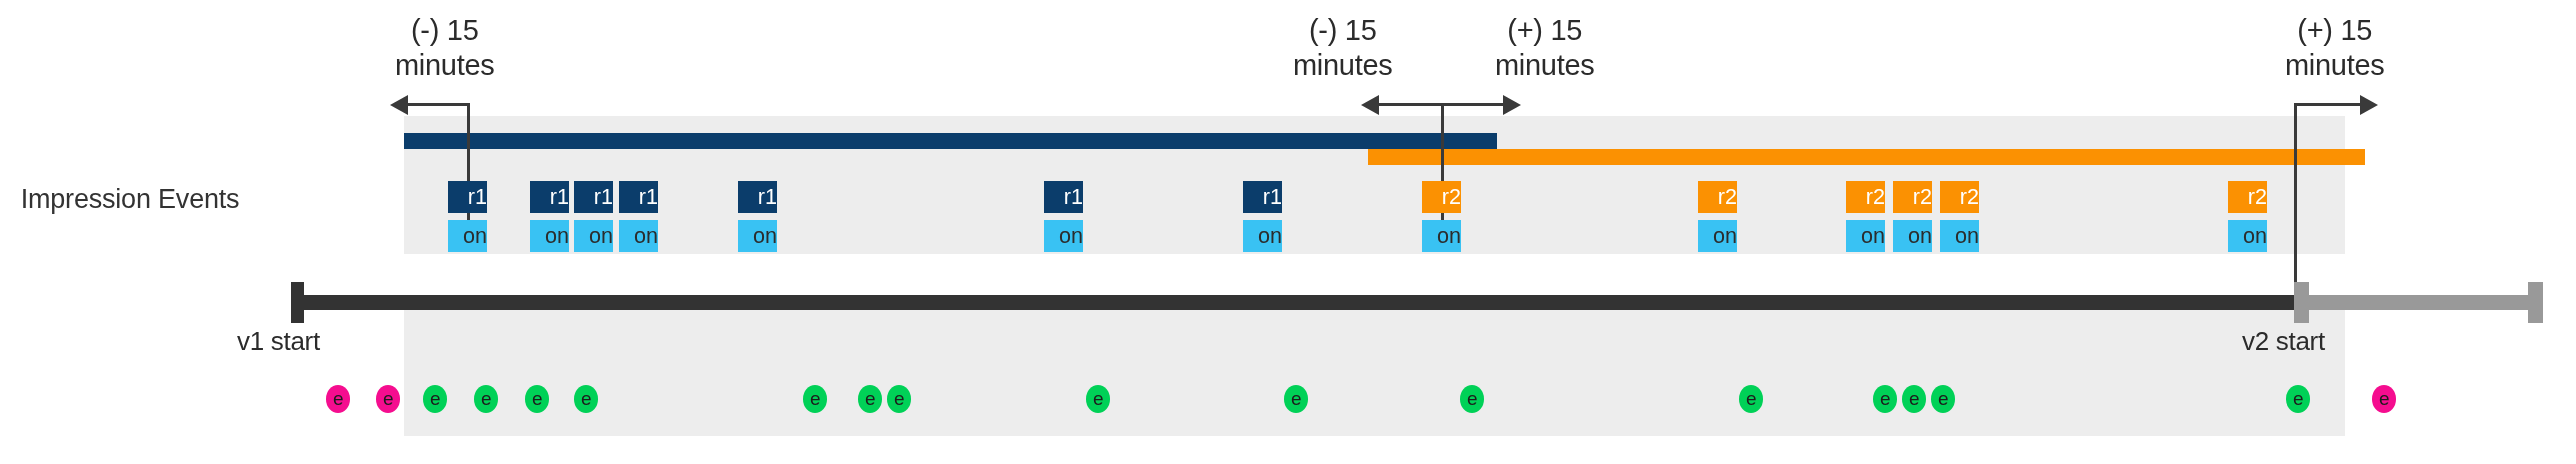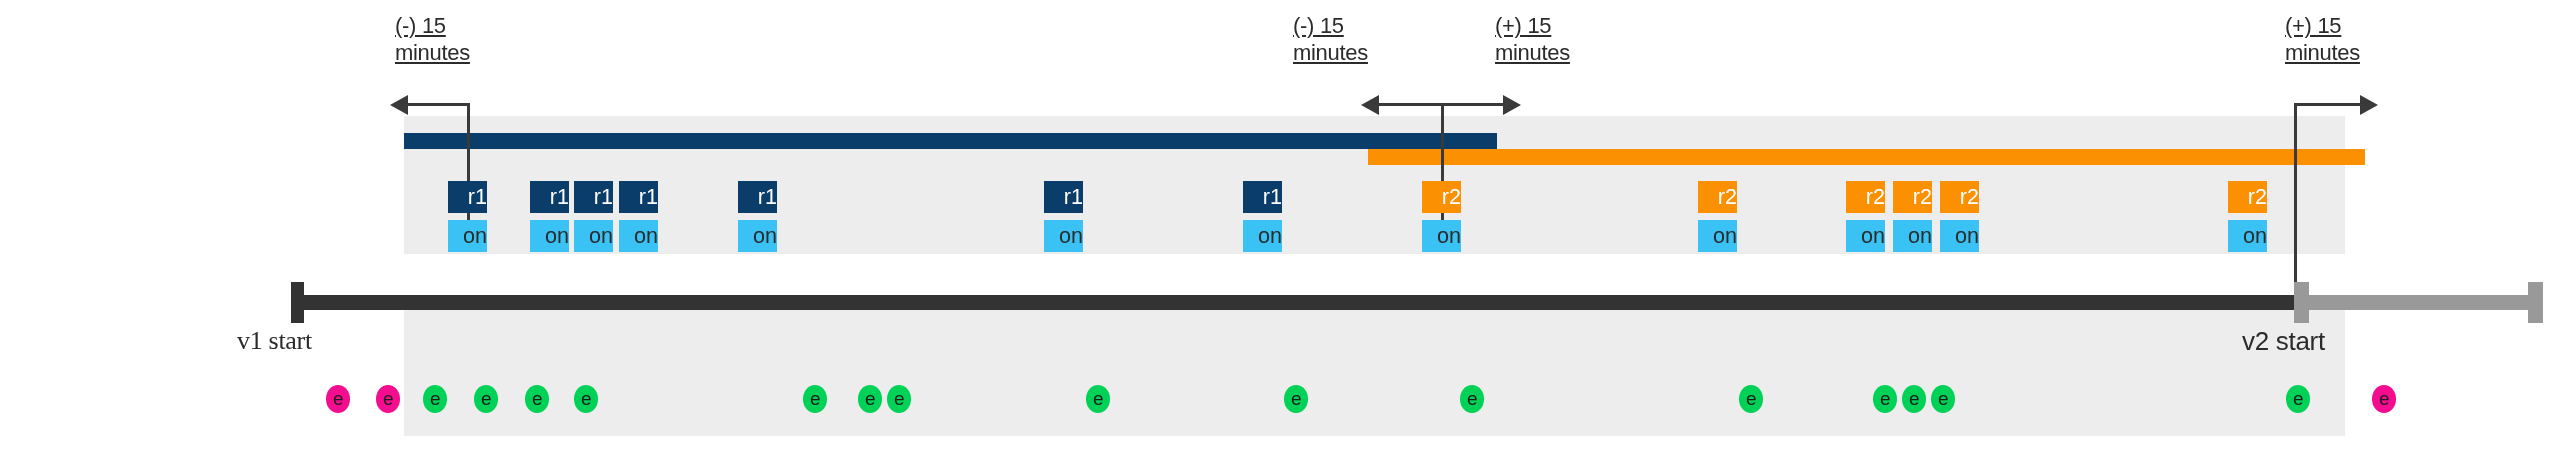--- a/index.html
+++ b/index.html
@@ -30,26 +30,26 @@
     position: absolute;
     font-size: 27px;
     color: #333333;
     white-space: nowrap;
     letter-spacing: -0.2px;
   }
 
   
   .callout {
     position: absolute;
-    font-size: 22px;
+    text-align: center;
+    font-size: 29px;
     line-height: 1.22;
     color: #2b2b2b;
     white-space: nowrap;
     letter-spacing: -0.3px;
-    text-decoration: underline;
   }
 
   
   .verbar {
     position: absolute;
   }
 
   
   .tl-seg {
     position: absolute;
@@ -168,22 +168,23 @@
     </div>
 
   <div id="timeline">
       <div class="tl-seg" style="left: 291px; top: 295px; width: 2003px; height: 15px; background: rgb(51, 51, 51);"></div>
       <div class="tl-seg" style="left: 2294px; top: 295px; width: 249px; height: 15px; background: rgb(153, 153, 153);"></div>
       <div class="tl-cap" style="left: 291px; top: 282px; width: 13px; height: 41px; background: rgb(51, 51, 51);"></div>
       <div class="tl-cap" style="left: 2294px; top: 282px; width: 15px; height: 41px; background: rgb(153, 153, 153);"></div>
       <div class="tl-cap" style="left: 2528px; top: 282px; width: 15px; height: 41px; background: rgb(153, 153, 153);"></div>
     </div>
 
-
-  <div class="tl-caption" id="caption-v1" style="left: 237px; top: 326px; font-family: Liberation Serif, serif;">v1 start</div>
+  <div class="row-label" id="label-impression" style="left: 20.7px; top: 184px;">Impression Events</div>
+
+  <div class="tl-caption" id="caption-v1" style="left: 237px; top: 326px;">v1 start</div>
   <div class="tl-caption" id="caption-v2" style="left: 2242px; top: 326px;">v2 start</div>
 
   <div id="impression-chips">
       <div class="chip r1" style="left: 448px; top: 181px;">r1</div>
       <div class="chip on" style="left: 448px; top: 220px;">on</div>
       <div class="chip r1" style="left: 530px; top: 181px;">r1</div>
       <div class="chip on" style="left: 530px; top: 220px;">on</div>
       <div class="chip r1" style="left: 574px; top: 181px;">r1</div>
       <div class="chip on" style="left: 574px; top: 220px;">on</div>
       <div class="chip r1" style="left: 619px; top: 181px;">r1</div>

